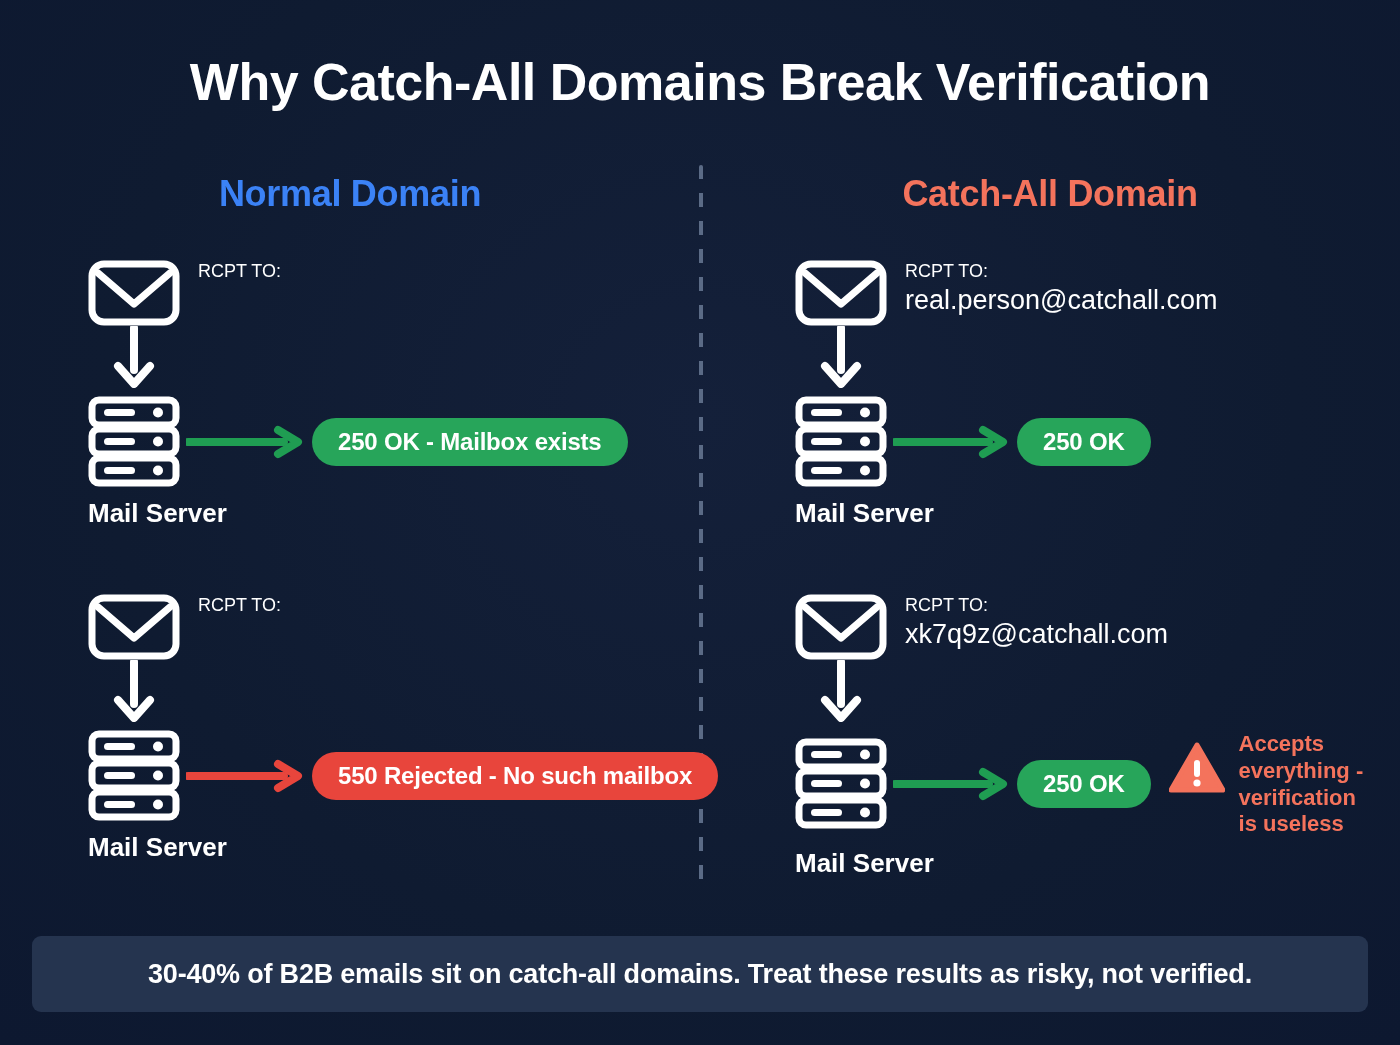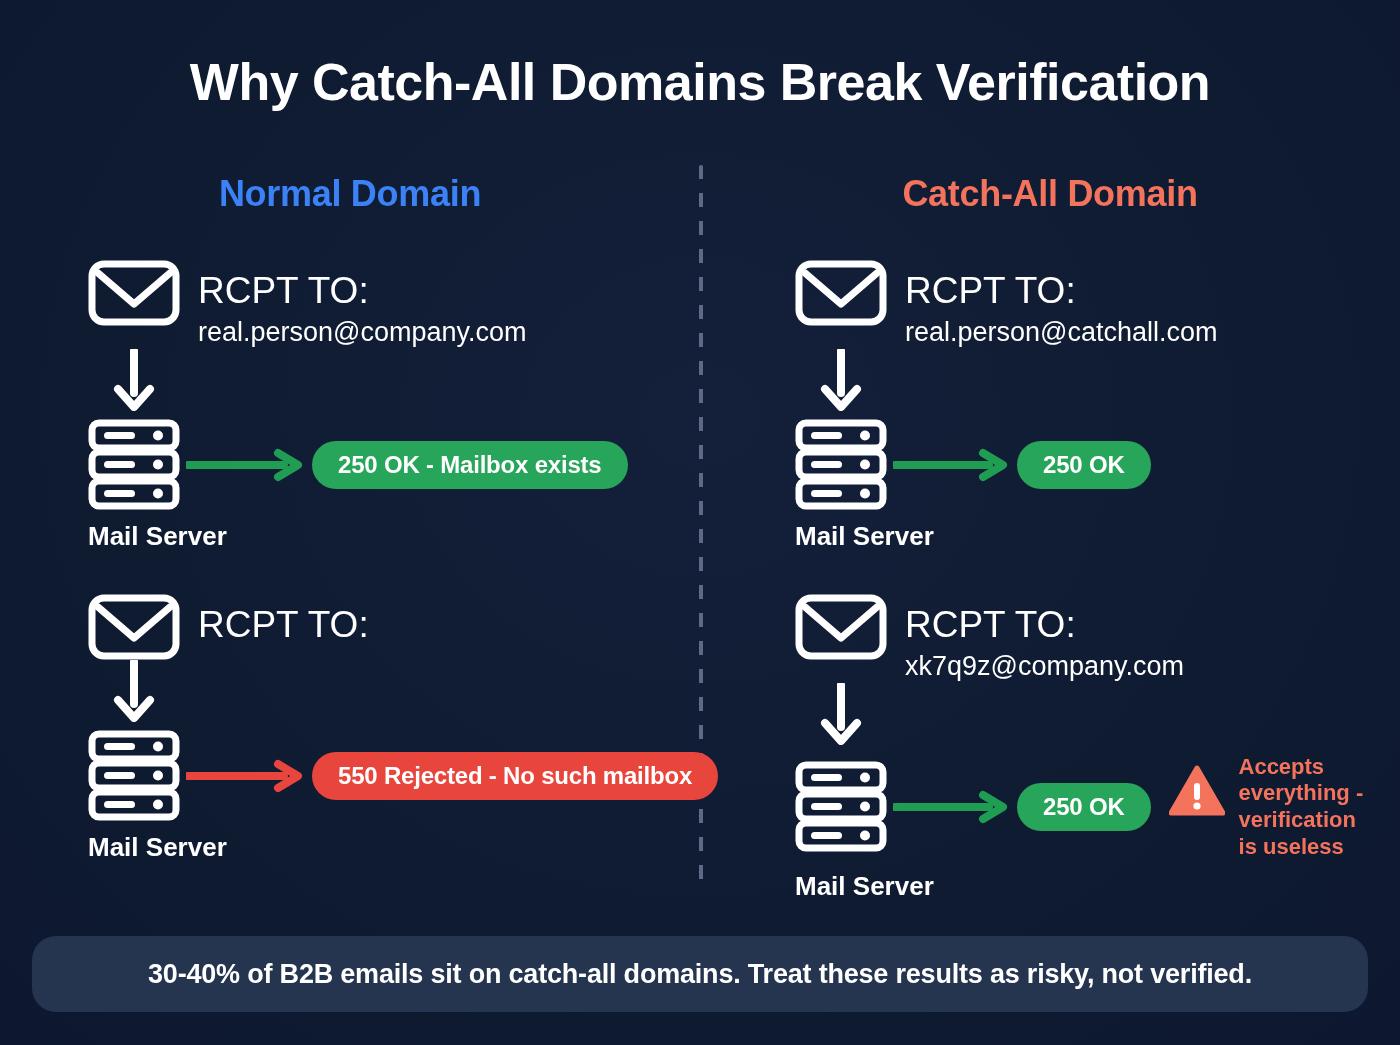--- a/index.html
+++ b/index.html
@@ -81,26 +81,25 @@
   .env-icon {
     width: 92px;
     height: 66px;
     flex: 0 0 auto;
     margin-top: 2px;
   }
   .rcpt-text {
     padding-top: 2px;
   }
   .rcpt-label {
-    font-size: 37px;
+    font-size: 18px;
     font-weight: 500;
     color: #ffffff;
     line-height: 1.26;
     white-space: nowrap;
-    margin-top: 8px;
   }
   .rcpt-addr {
     font-size: 27px;
     font-weight: 400;
     color: #ffffff;
     line-height: 1.26;
     white-space: nowrap;
   }
 
   
@@ -179,21 +178,21 @@
 
   
   .footer-banner {
     position: absolute;
     left: 32px;
     top: 936px;
     width: 1336px;
     height: 76px;
     background: #243css;
     background: #25344f;
-    border-radius: 24px;
+    border-radius: 9px;
     display: flex;
     align-items: center;
     justify-content: center;
   }
   .footer-text {
     font-size: 27px;
     font-weight: bold;
     color: #ffffff;
     letter-spacing: -0.2px;
     white-space: nowrap;
@@ -214,21 +213,20 @@
   <div class="flow l1">
     <div class="env-row">
       <span class="env-icon">
         <svg viewBox="0 0 92 66" width="92" height="66">
           <rect x="4" y="4" width="84" height="58" rx="12" ry="12" fill="none" stroke="#ffffff" stroke-width="7"></rect>
           <path d="M10 13 L46 44 L82 13" fill="none" stroke="#ffffff" stroke-width="7" stroke-linecap="round" stroke-linejoin="round"></path>
         </svg>
       </span>
       <span class="rcpt-text">
         <div class="rcpt-label">RCPT TO:</div>
-        <div class="rcpt-addr">real.person@company.com</div>
       </span>
     </div>
 
     <span class="down-arrow">
       <svg viewBox="0 0 92 62" width="92" height="62">
         <line x1="46" y1="2" x2="46" y2="44" stroke="#ffffff" stroke-width="8" stroke-linecap="round"></line>
         <path d="M30 40 L46 58 L62 40" fill="none" stroke="#ffffff" stroke-width="8" stroke-linecap="round" stroke-linejoin="round"></path>
       </svg>
     </span>
 
@@ -354,21 +352,21 @@
   <div class="flow r2">
     <div class="env-row">
       <span class="env-icon">
         <svg viewBox="0 0 92 66" width="92" height="66">
           <rect x="4" y="4" width="84" height="58" rx="12" ry="12" fill="none" stroke="#ffffff" stroke-width="7"></rect>
           <path d="M10 13 L46 44 L82 13" fill="none" stroke="#ffffff" stroke-width="7" stroke-linecap="round" stroke-linejoin="round"></path>
         </svg>
       </span>
       <span class="rcpt-text">
         <div class="rcpt-label">RCPT TO:</div>
-        <div class="rcpt-addr">xk7q9z@company.com</div>
+        <div class="rcpt-addr">xk7q9z@catchall.com</div>
       </span>
     </div>
 
     <span class="down-arrow">
       <svg viewBox="0 0 92 62" width="92" height="62">
         <line x1="46" y1="2" x2="46" y2="44" stroke="#ffffff" stroke-width="8" stroke-linecap="round"></line>
         <path d="M30 40 L46 58 L62 40" fill="none" stroke="#ffffff" stroke-width="8" stroke-linecap="round" stroke-linejoin="round"></path>
       </svg>
     </span>
 

